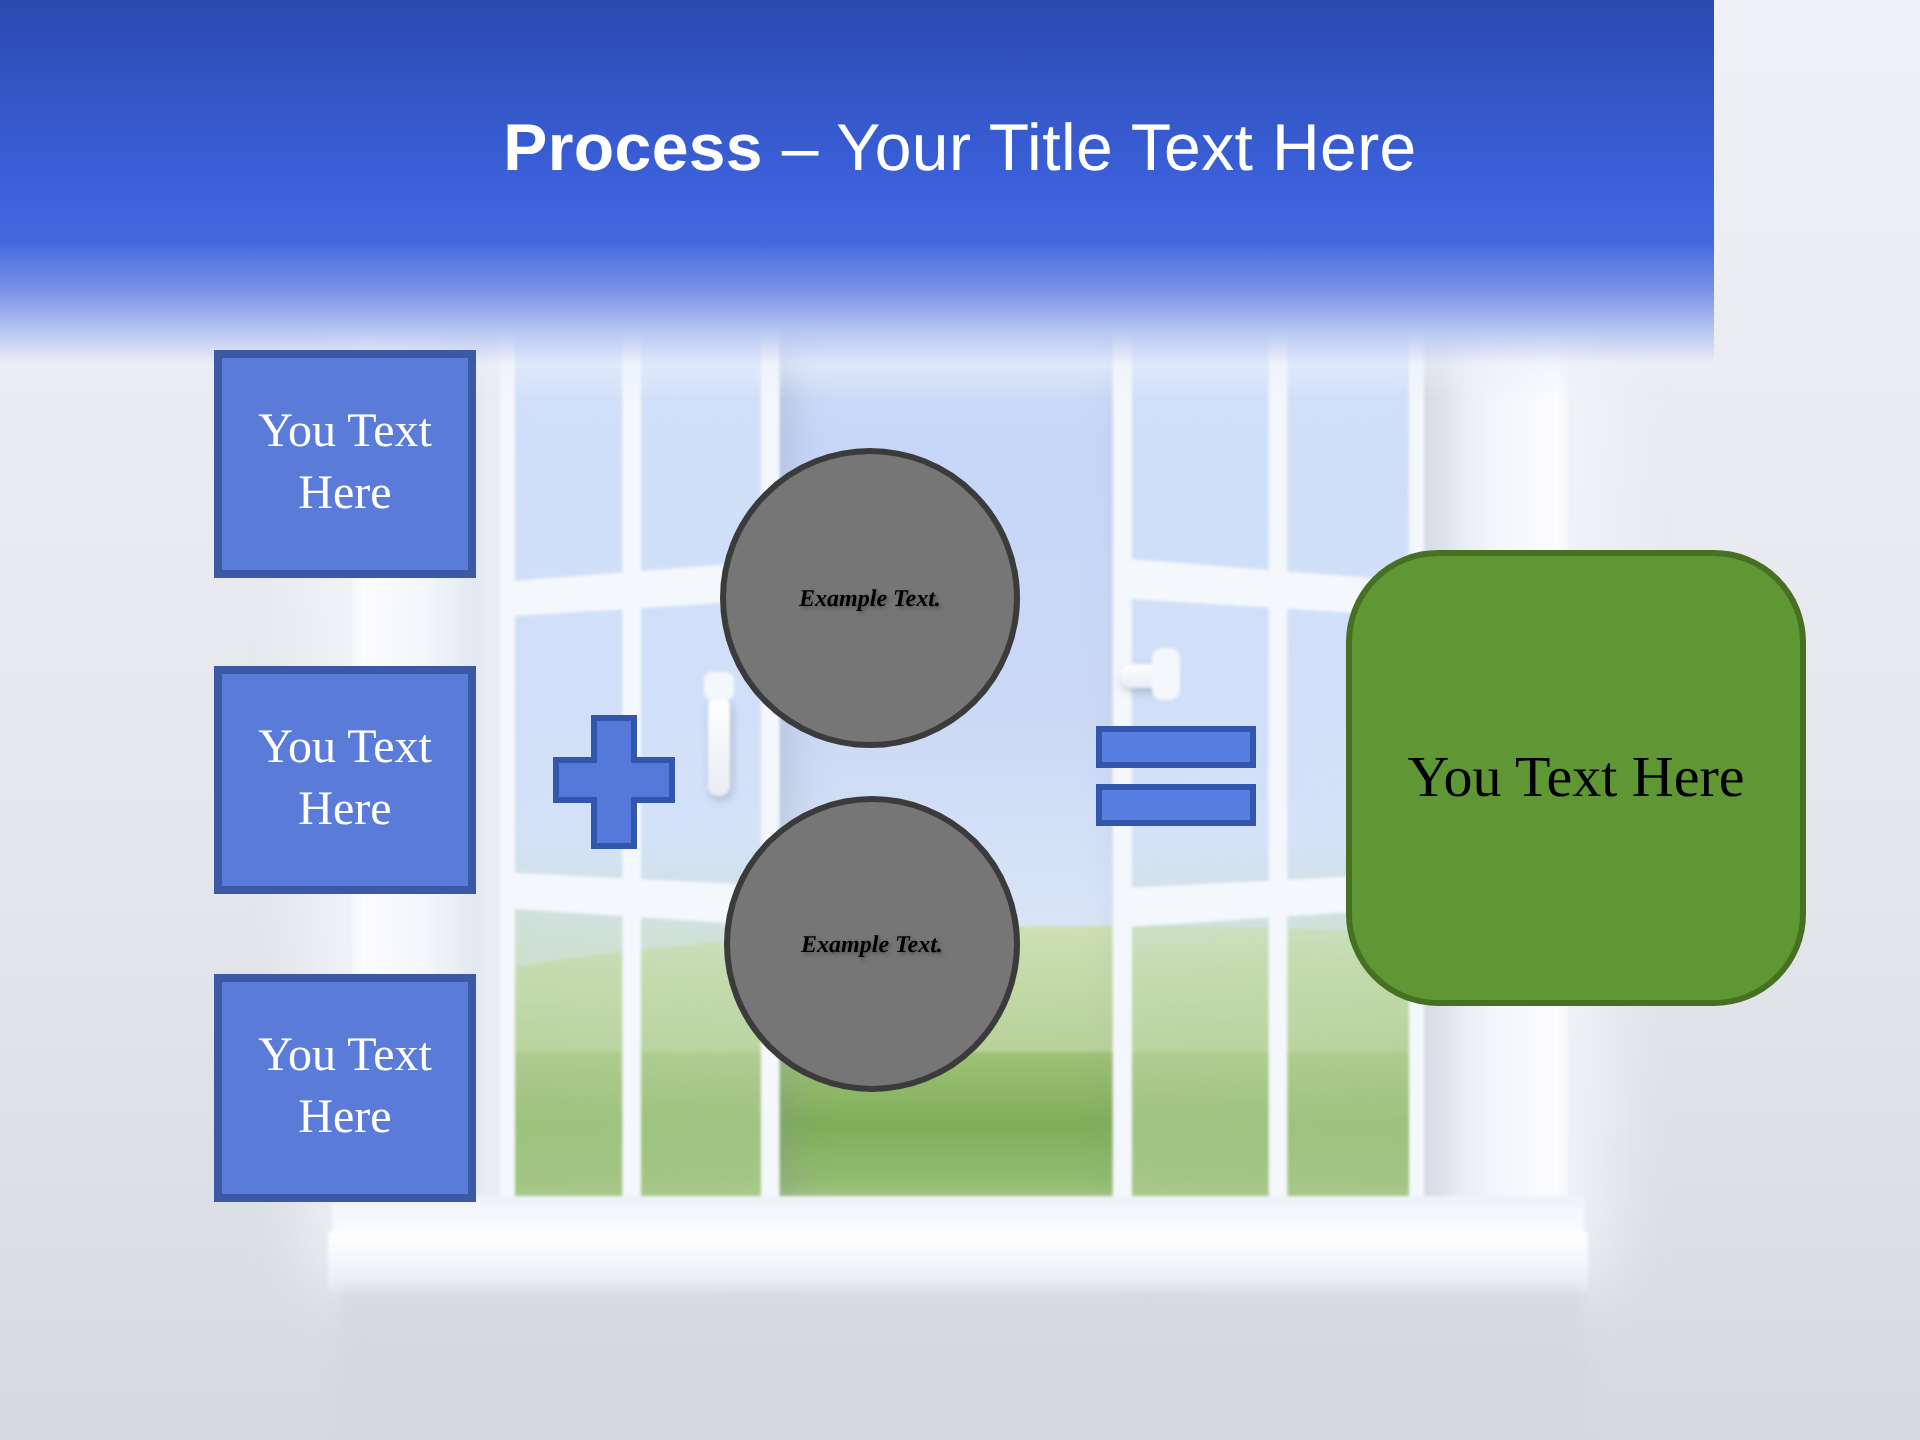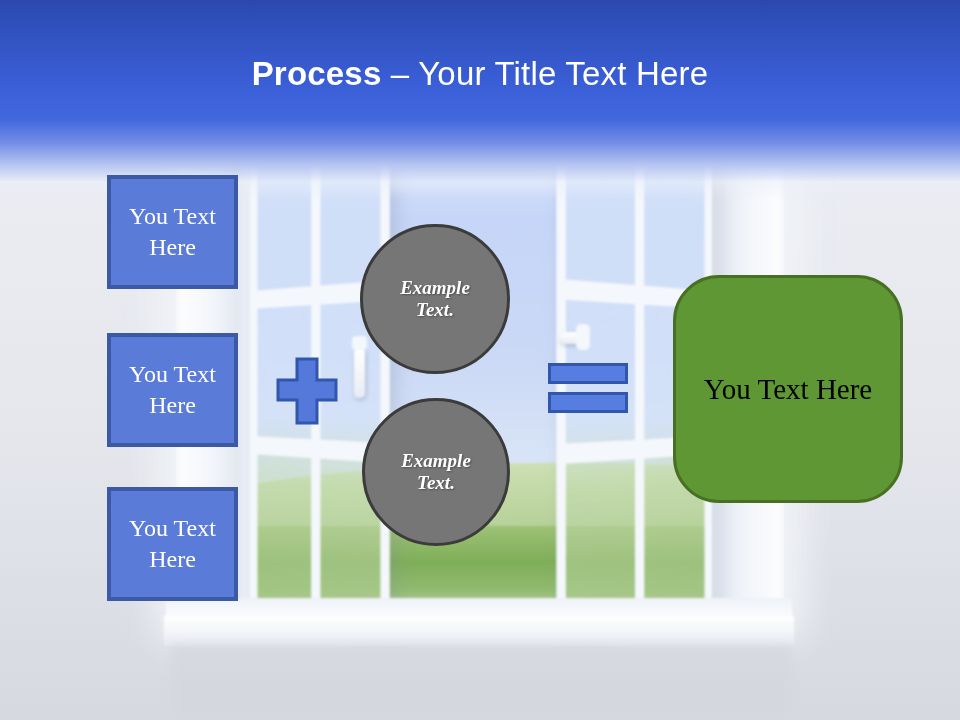--- a/index.html
+++ b/index.html
@@ -76,21 +76,21 @@
     border-radius:0 0 3px 3px;
   }
   .sill-shadow {
     position:absolute; left:170px; top:645px; width:622px; height:76px;
     background:linear-gradient(180deg,#d7dae1 0%,#d4d7de 60%,#d5d8df 100%);
     filter:blur(4px);
   }
 
   
   .header {
-    position:absolute; left:0; top:0; width:960px; height:200px; z-index:3;
+    position:absolute; left:0; top:0; width:857px; height:200px; z-index:3;
     background:linear-gradient(180deg,
       #2b49ae 0%, #2e4fba 10%, #3a5ed6 42%, #4268de 60%,
       #7790e6 72%, #b3c2f0 82%, rgba(234,239,250,0.55) 91%, rgba(234,239,250,0) 100%);
   }
   .title {
     position:absolute; top:54px; left:0; width:960px; text-align:center;
     color:#ffffff; font-size:33px; line-height:40px; letter-spacing:0.2px;
   }
   .title .t-bold { font-weight:bold; }
 
@@ -111,21 +111,21 @@
 
   .equals-wrap { position:absolute; left:548px; top:363px; width:80px; }
   .equals-bar {
     width:80px; height:21px; background:#567ee0; border:3px solid #3156ac;
   }
   .equals-bar + .equals-bar { margin-top:8px; }
 
   .circle {
     position:absolute; border-radius:50%;
     background:#767676; border:3px solid #3b3b3b;
-    color:#ffffff; font-size:19px; font-weight:bold; font-style:italic; line-height:22px;
+    color:#000000; font-size:12px; font-weight:bold; font-style:italic; line-height:22px;
     display:flex; align-items:center; justify-content:center; text-align:center;
     padding:0 34px; text-shadow:1px 1px 2px rgba(0,0,0,0.35);
   }
   .circle.c1 { left:360px; top:224px; width:150px; height:150px; }
   .circle.c2 { left:362px; top:398px; width:148px; height:148px; }
 
   .result-box {
     position:absolute; left:673px; top:275px; width:230px; height:228px;
     background:#5e9733; border:3px solid #477023; border-radius:46px;
     color:#000000; font-size:29px; text-align:center;

